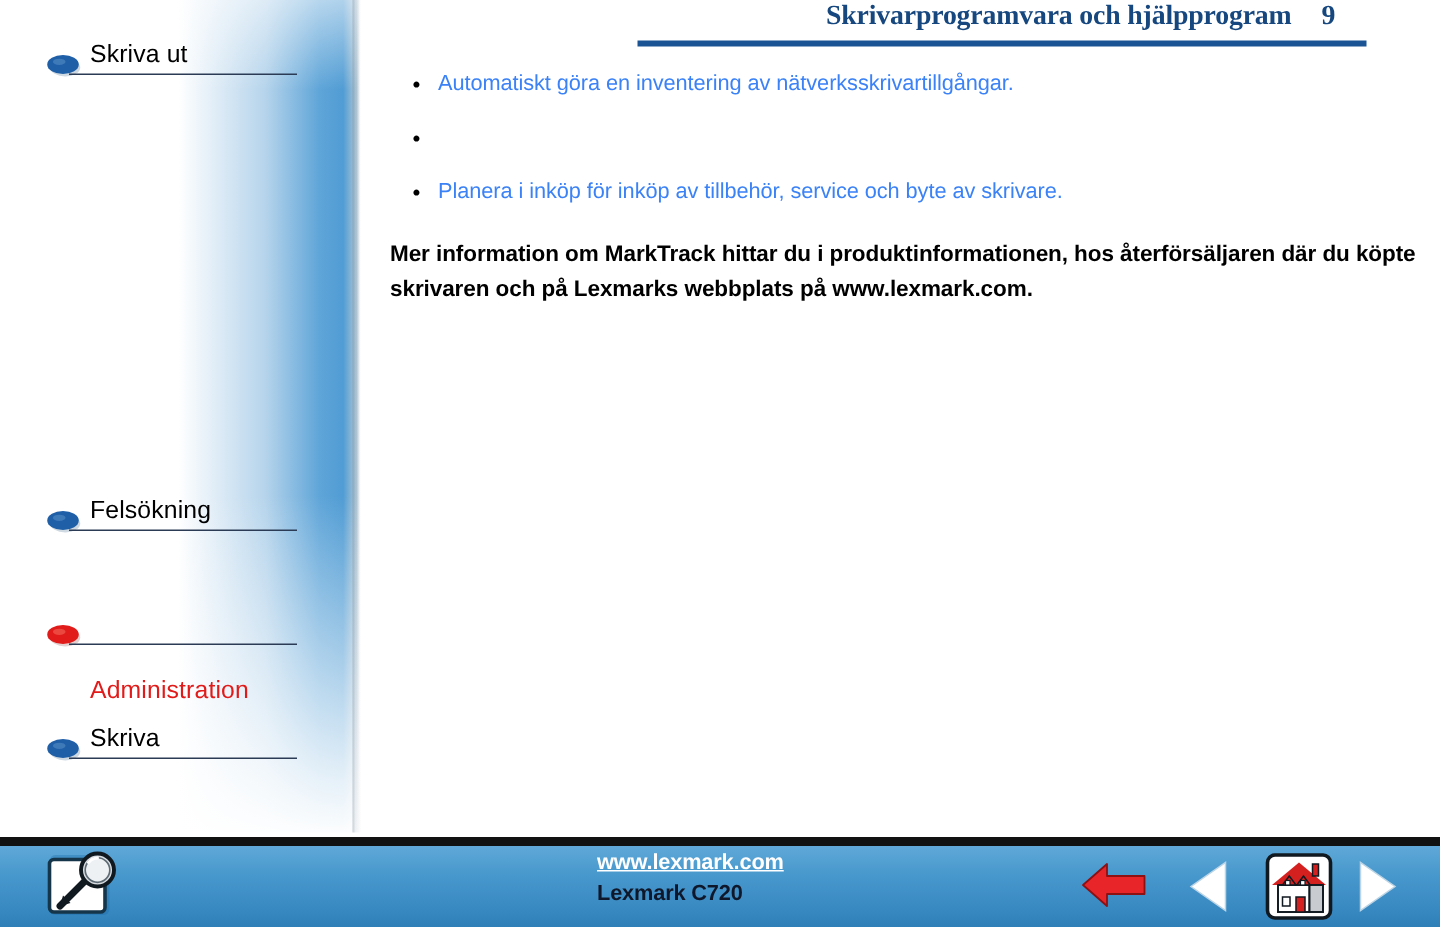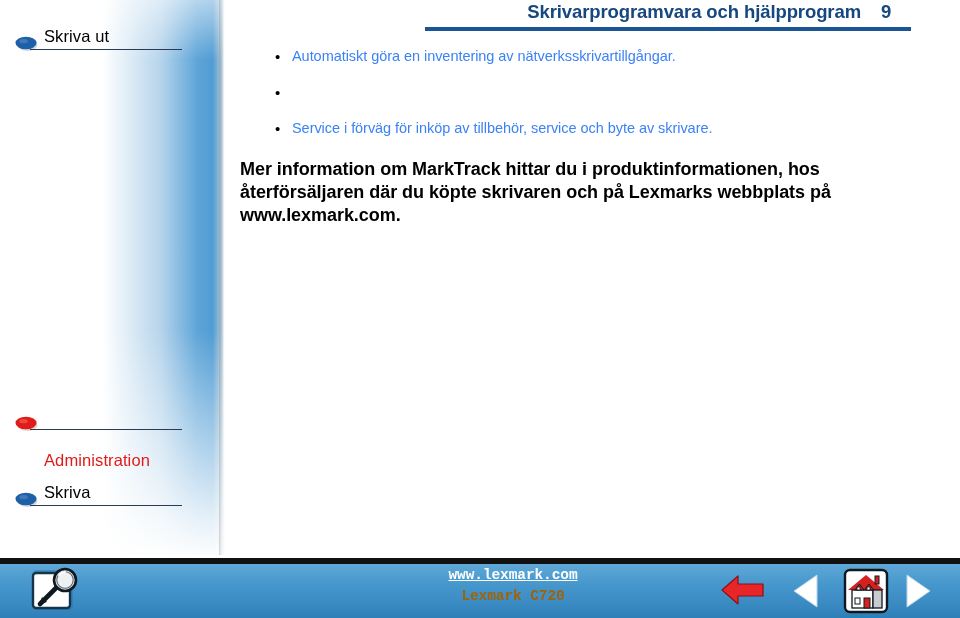--- a/index.html
+++ b/index.html
@@ -20,21 +20,21 @@
   
   #page {
     position: absolute;
     inset: 0;
     background: #ffffff;
   }
 
   
   #sidebar {
     position: absolute;
-    left: 0;
+    left: 16px;
     top: 0;
     width: 232px;
     height: 560px;
     z-index: 3;
     padding-left: 48px;
   }
 
   
   #sidebar-gradient {
     position: absolute;
@@ -122,20 +122,21 @@
   }
 
   
   #header {
     position: absolute;
     left: 425px;
     top: 0;
     width: 486px;
     height: 34px;
     z-index: 2;
+    font-family: Liberation Serif, serif;
   }
   #header-title {
     position: absolute;
     right: 50px;
     top: 1px;
     font-size: 18.5px;
     font-weight: bold;
     color: #16477E;
     white-space: nowrap;
     letter-spacing: -0.1px;
@@ -183,25 +184,26 @@
   }
   .bullet-text {
     font-size: 14.5px;
     line-height: 21px;
     color: #3b82f6;
     letter-spacing: -0.05px;
   }
   #paragraph {
     margin-top: 19px;
     width: 690px;
-    font-size: 18px;
+    font-size: 15px;
     line-height: 23px;
     color: #000;
     font-weight: bold;
     letter-spacing: -0.05px;
+    margin-left: 20px;
   }
 
   
   #bottombar {
     position: absolute;
     left: 0;
     bottom: 0;
     width: 960px;
     height: 63px;
     z-index: 6;
@@ -226,39 +228,38 @@
         #5FA8D8 0%,
         #4697CC 38%,
         #3C8CC4 70%,
         #2E7FB8 100%);
   }
   #footer-links {
     position: absolute;
     left: 398px;
     top: 12px;
     width: 230px;
-    text-align: center;
+    text-align: left;
     z-index: 8;
-    font-family: Liberation Mono, monospace;
   }
   #footer-url {
     display: block;
     font-size: 14.5px;
     font-weight: bold;
     color: #ffffff;
     text-decoration: underline;
     letter-spacing: -0.1px;
     cursor: pointer;
   }
   #footer-model {
     display: block;
     margin-top: 5px;
     font-size: 14.5px;
     font-weight: bold;
-    color: #a16207;
+    color: #0f172a;
     letter-spacing: -0.1px;
   }
 
   #icon-search  { left: 30px;  top: 566px; width: 56px; height: 48px; position: absolute; z-index: 8; cursor: pointer; }
   #icon-back    { left: 720px; top: 572px; width: 46px; height: 36px; position: absolute; z-index: 8; cursor: pointer; }
   #icon-prev    { left: 790px; top: 572px; width: 34px; height: 38px; position: absolute; z-index: 8; cursor: pointer; }
   #icon-home    { left: 843px; top: 568px; width: 46px; height: 46px; position: absolute; z-index: 8; cursor: pointer; }
   #icon-next    { left: 900px; top: 572px; width: 34px; height: 38px; position: absolute; z-index: 8; cursor: pointer; }
 </style>
 </head>
@@ -279,20 +280,31 @@
           <ellipse cx="9.5" cy="6.2" rx="4.2" ry="2.1" fill="#4a82bd" opacity="0.75"></ellipse>
         </svg>
       </span>
       <span class="nav-label">Skriva ut</span>
       <span class="nav-rule"></span>
     </div>
 
 
 
 
+    <div class="nav-item" style="top:328px">
+      <span class="nav-bullet">
+        <svg width="26" height="17" viewBox="0 0 26 17">
+          <ellipse cx="13.5" cy="10" rx="10" ry="6" fill="#9fb4c6" opacity="0.5"></ellipse>
+          <ellipse cx="12" cy="8" rx="10.5" ry="6.3" fill="#1F5FA8"></ellipse>
+          <ellipse cx="9.5" cy="6.2" rx="4.2" ry="2.1" fill="#4a82bd" opacity="0.75"></ellipse>
+        </svg>
+      </span>
+      <span class="nav-label">Felsökning</span>
+      <span class="nav-rule"></span>
+    </div>
 
     <div class="nav-item active" style="top:404px">
       <span class="nav-bullet">
         <svg width="26" height="17" viewBox="0 0 26 17">
           <ellipse cx="13.5" cy="10" rx="10" ry="6" fill="#c7a3a3" opacity="0.5"></ellipse>
           <ellipse cx="12" cy="8" rx="10.5" ry="6.3" fill="#E11B19"></ellipse>
           <ellipse cx="9.5" cy="6.2" rx="4.2" ry="2.1" fill="#f05b50" opacity="0.7"></ellipse>
         </svg>
       </span>
       <span class="nav-label">Administration</span>
@@ -324,21 +336,21 @@
       <span class="bullet-dot">•</span>
       <span class="bullet-text">Automatiskt göra en inventering av nätverksskrivartillgångar.</span>
     </div>
 
     <div class="bullet-row">
       <span class="bullet-dot">•</span>
     </div>
 
     <div class="bullet-row">
       <span class="bullet-dot">•</span>
-      <span class="bullet-text">Service i förväg för inköp av tillbehör, service och byte av skrivare.</span>
+      <span class="bullet-text">Planera i inköp för inköp av tillbehör, service och byte av skrivare.</span>
     </div>
 
     <div id="paragraph">Mer information om MarkTrack hittar du i produktinformationen, hos återförsäljaren där du köpte skrivaren och på Lexmarks webbplats på www.lexmark.com.</div>
   </div>
 
   <div id="bottombar">
     <div id="bottombar-top-white"></div>
     <div id="bottombar-black"></div>
     <div id="bottombar-blue"></div>
 

